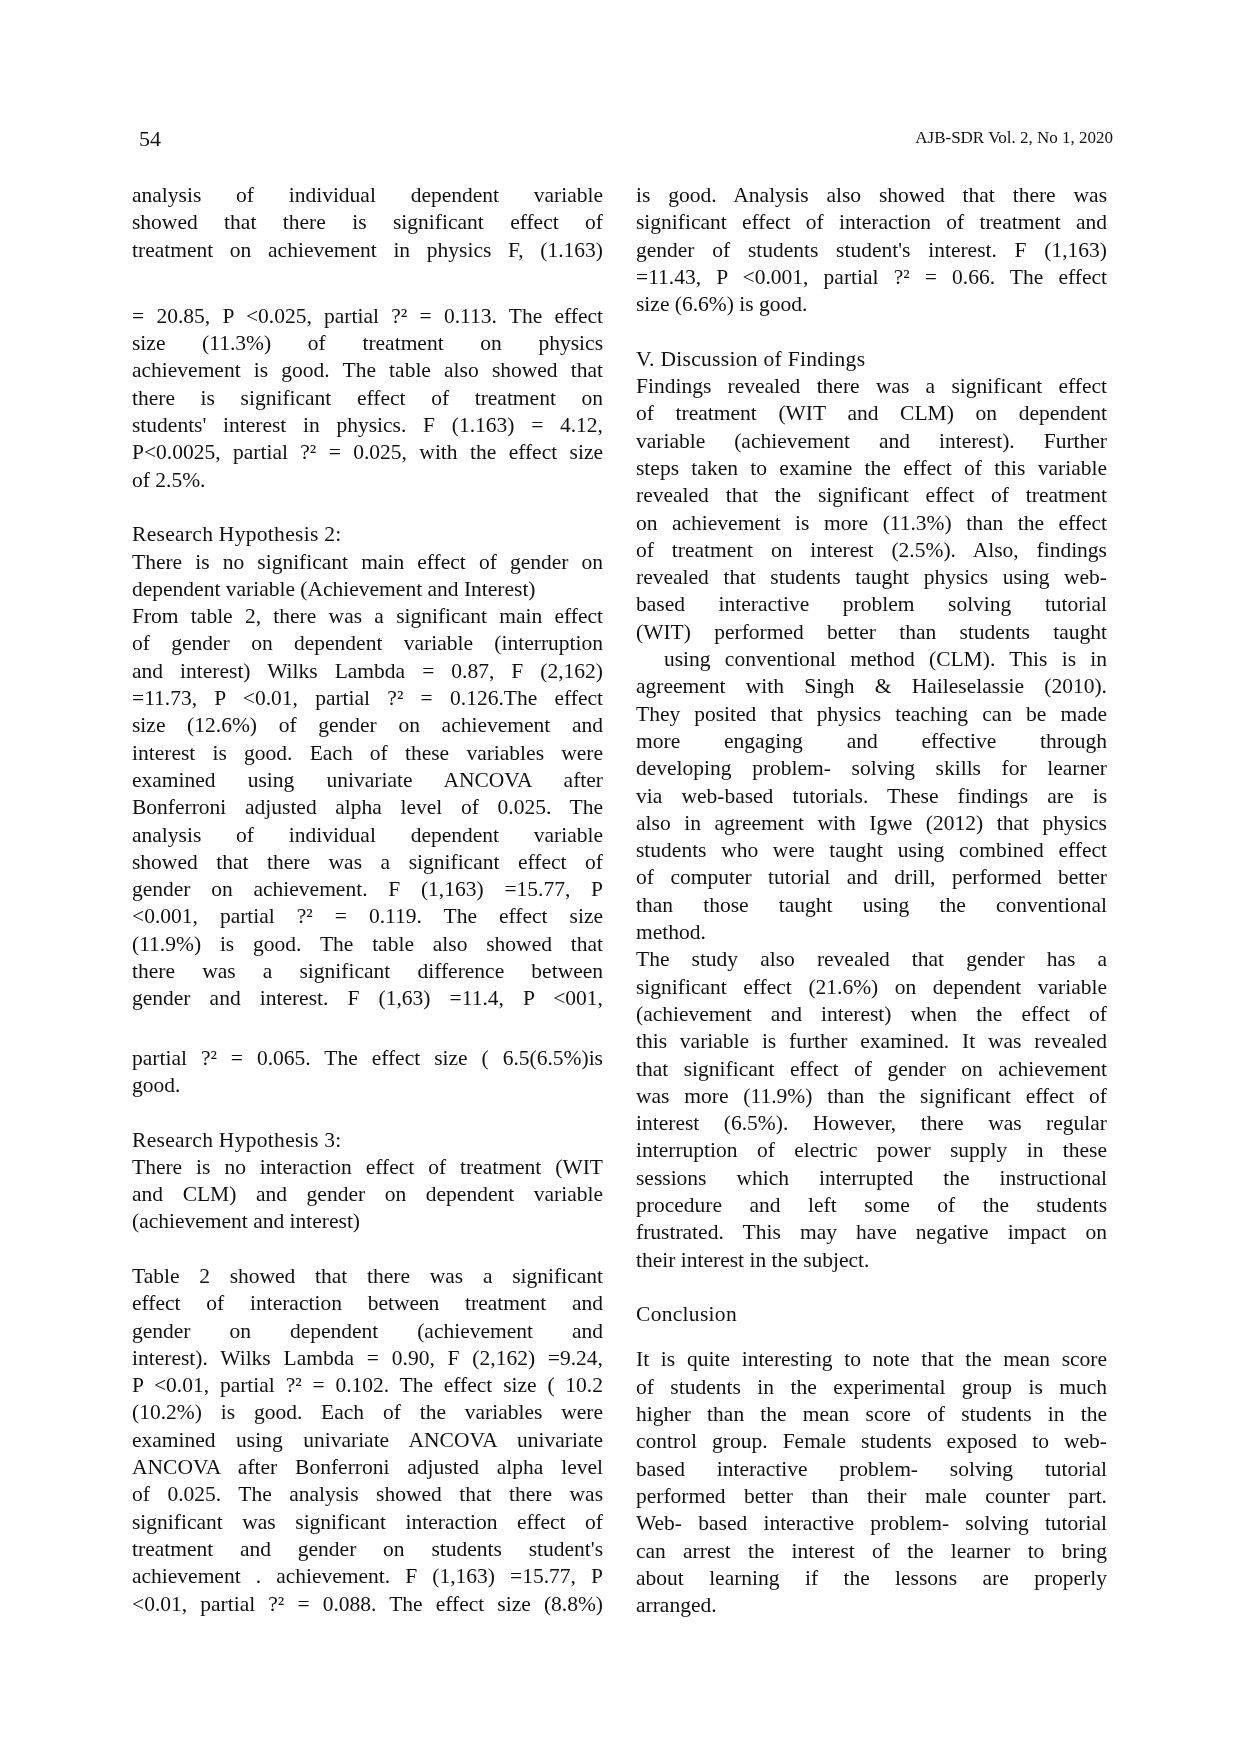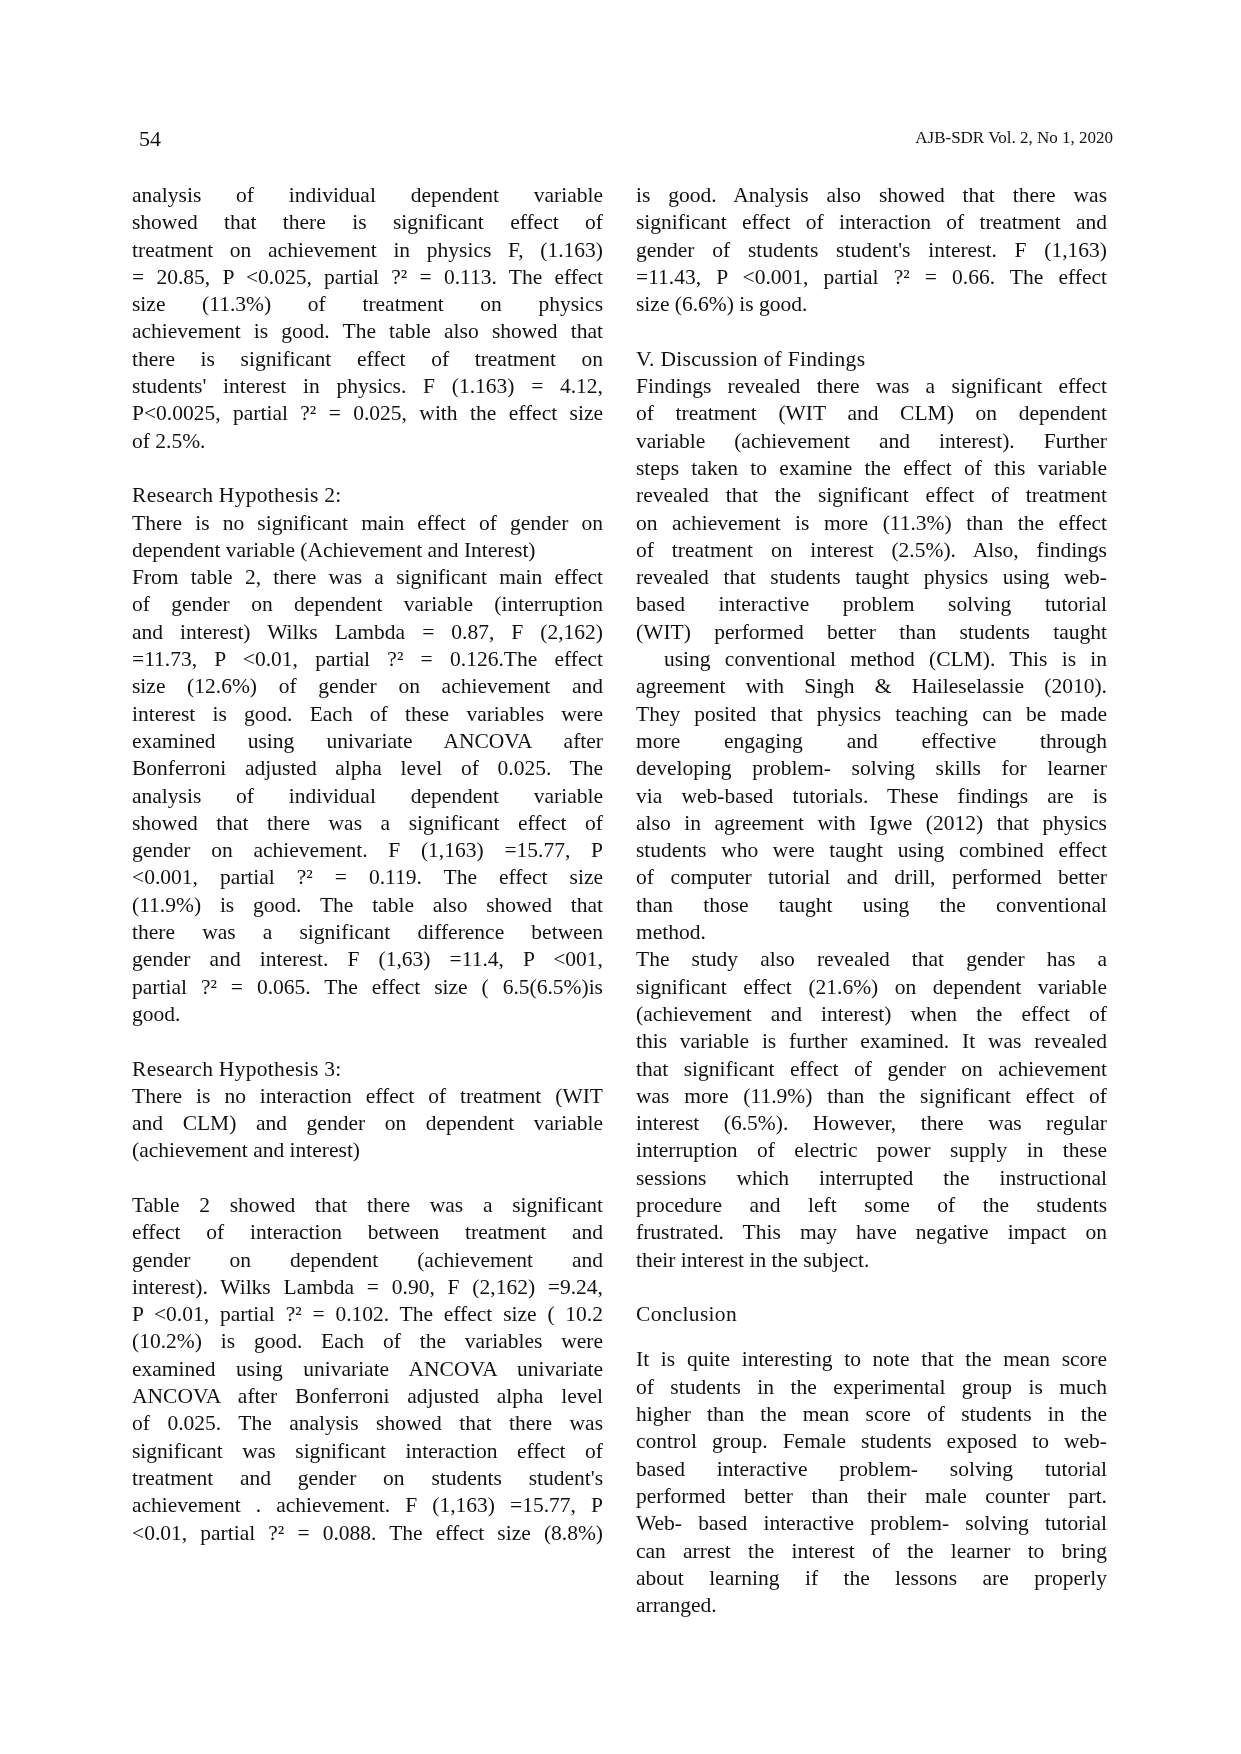--- a/index.html
+++ b/index.html
@@ -20,21 +20,21 @@
 
 <div>
   <div class="page-number">54</div>
   <div class="running-header">AJB-SDR Vol. 2, No 1, 2020</div>
 
   <div class="col col-left">
       <div>
         <span class="line" style="text-align: left; word-spacing: 0px;">analysis of individual dependent variable</span>
         <span class="line" style="text-align: left; word-spacing: 0px;">showed that there is significant effect of</span>
         <span class="line" style="text-align: left; word-spacing: 0px;">treatment on achievement in physics F, (1.163)</span>
-        <span class="line" style="text-align: right; word-spacing: 0px;">= 20.85, P &lt;0.025, partial ?² = 0.113. The effect</span>
+        <span class="line" style="text-align: right; word-spacing: 0px; margin-top: 39px;">= 20.85, P &lt;0.025, partial ?² = 0.113. The effect</span>
         <span class="line" style="text-align: left; word-spacing: 0px;">size (11.3%) of treatment on physics</span>
         <span class="line" style="text-align: left; word-spacing: 0px;">achievement is good. The table also showed that</span>
         <span class="line" style="text-align: left; word-spacing: 0px;">there is significant effect of treatment on</span>
         <span class="line" style="text-align: left; word-spacing: 0px;">students' interest in physics. F (1.163) = 4.12,</span>
         <span class="line" style="text-align: left; word-spacing: 0px;">P&lt;0.0025, partial ?² = 0.025, with the effect size</span>
         <span class="line last">of 2.5%.</span>
       </div>
       <span class="gap"></span>
       <span class="heading">Research Hypothesis 2:</span>
       <div>
@@ -50,21 +50,21 @@
         <span class="line" style="text-align: left; word-spacing: 0px;">interest is good. Each of these variables were</span>
         <span class="line" style="text-align: left; word-spacing: 0px;">examined using univariate ANCOVA after</span>
         <span class="line" style="text-align: left; word-spacing: 0px;">Bonferroni adjusted alpha level of 0.025. The</span>
         <span class="line" style="text-align: left; word-spacing: 0px;">analysis of individual dependent variable</span>
         <span class="line" style="text-align: left; word-spacing: 0px;">showed that there was a significant effect of</span>
         <span class="line" style="text-align: left; word-spacing: 0px;">gender on achievement. F (1,163) =15.77, P</span>
         <span class="line" style="text-align: left; word-spacing: 0px;">&lt;0.001, partial ?² = 0.119. The effect size</span>
         <span class="line" style="text-align: left; word-spacing: 0px;">(11.9%) is good. The table also showed that</span>
         <span class="line" style="text-align: left; word-spacing: 0px;">there was a significant difference between</span>
         <span class="line" style="text-align: left; word-spacing: 0px;">gender and interest. F (1,63) =11.4, P &lt;001,</span>
-        <span class="line" style="text-align: center; word-spacing: 0px;">partial ?² = 0.065. The effect size ( 6.5(6.5%)is</span>
+        <span class="line" style="text-align: center; word-spacing: 0px; margin-top: 32px;">partial ?² = 0.065. The effect size ( 6.5(6.5%)is</span>
         <span class="line last">good.</span>
       </div>
       <span class="gap"></span>
       <span class="heading">Research Hypothesis 3:</span>
       <div>
         <span class="line" style="text-align: left; word-spacing: 0px;">There is no interaction effect of treatment (WIT</span>
         <span class="line" style="text-align: left; word-spacing: 0px;">and CLM) and gender on dependent variable</span>
         <span class="line last">(achievement and interest)</span>
       </div>
       <span class="gap"></span>

